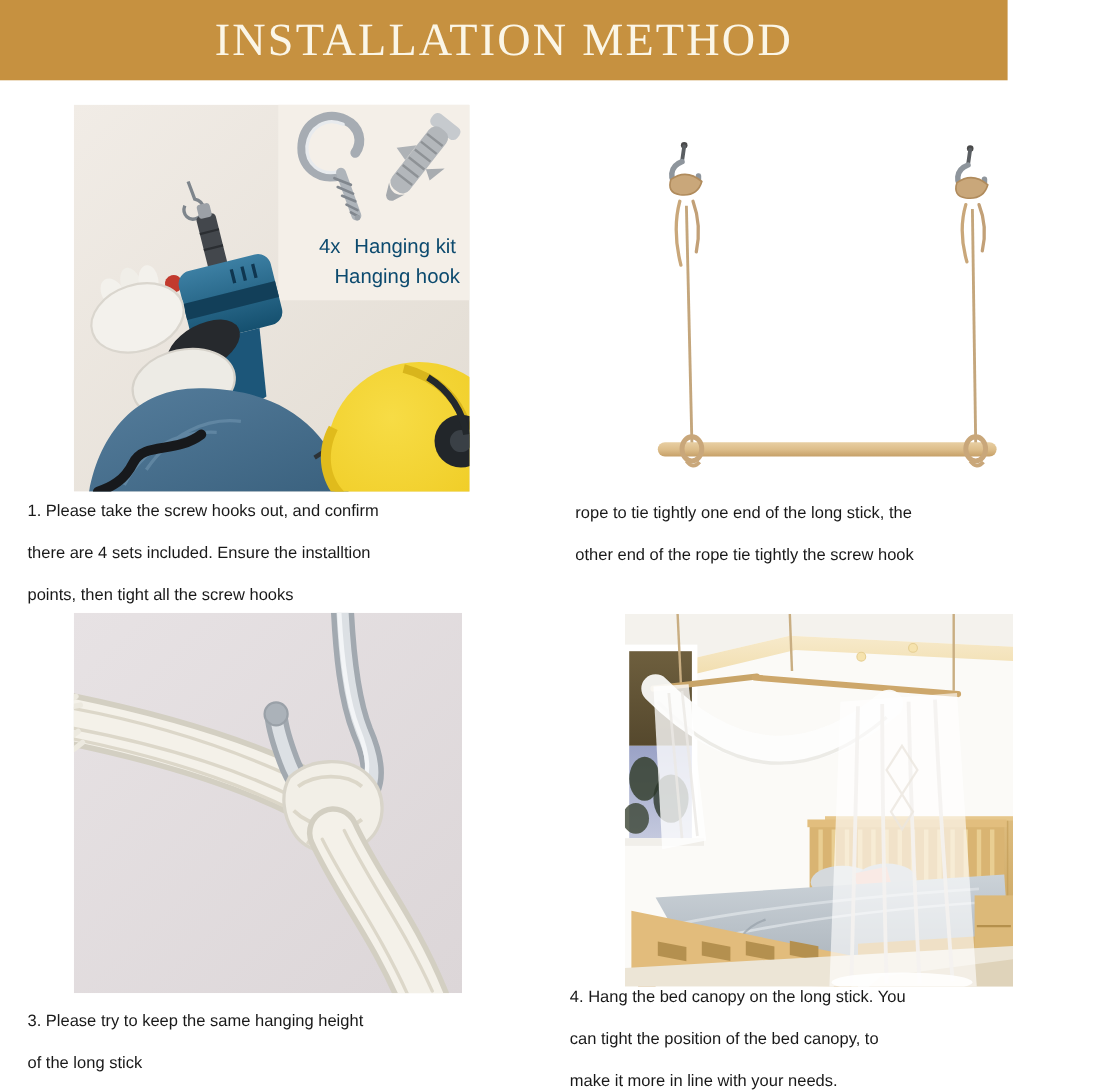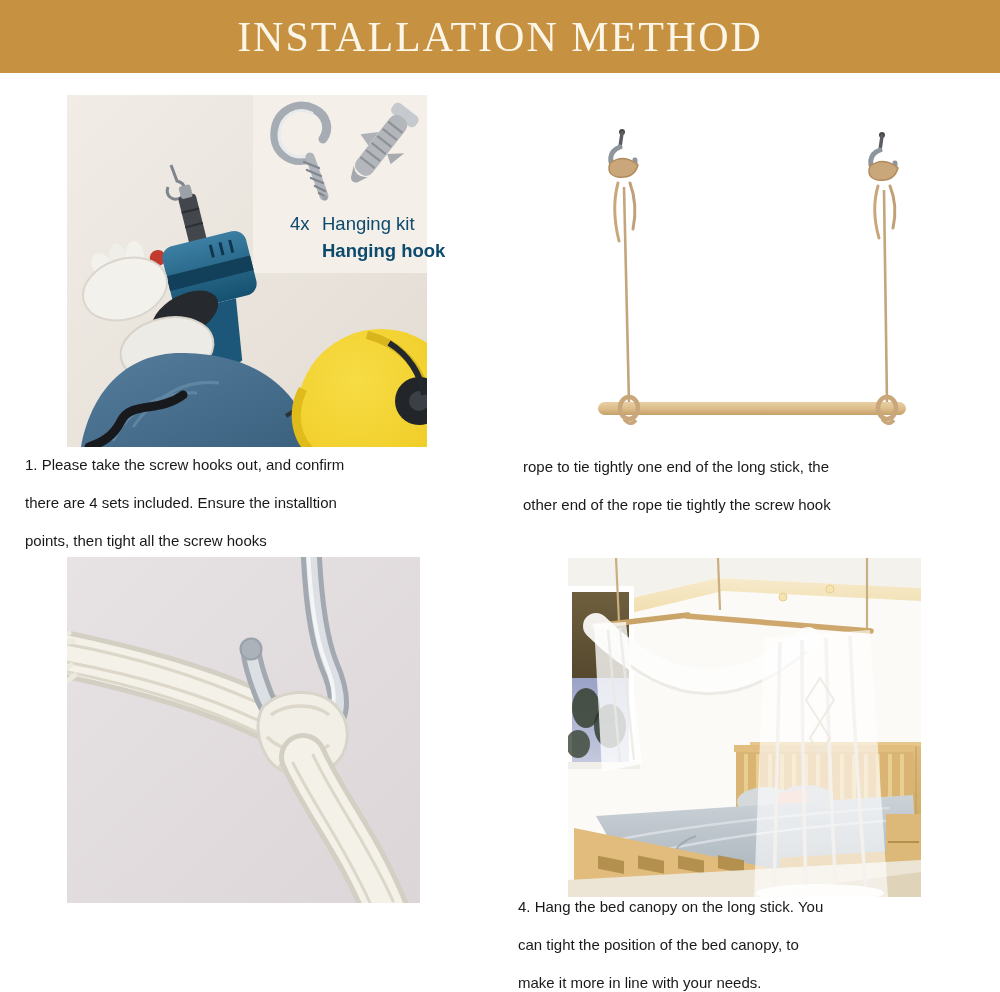--- a/index.html
+++ b/index.html
@@ -3,39 +3,39 @@
 <meta charset="utf-8">
 <style>
   html,body { margin:0; padding:0; background:#ffffff; }
   #canvas {
     position:relative; width:1000px; height:992px; margin:0 auto;
     background:#ffffff; overflow:hidden;
     font-family:"Liberation Sans", sans-serif;
   }
   
   .banner {
-    position:absolute; left:0; top:0; width:1000px; height:73px;
+    position:absolute; left:0; top:0; width:916px; height:73px;
     background:#C69140; display:flex; align-items:center; justify-content:center;
   }
   .banner h1 {
     margin:0; font-family:"Liberation Serif", serif; font-weight:normal;
     font-size:42px; letter-spacing:2px; color:#FBF6E7;
   }
   
   .fig { position:absolute; overflow:hidden; }
   .fig svg { display:block; width:100%; height:100%; }
   #fig-drill   { left:67px;  top:95px;  width:360px; height:352px; }
   #fig-stick   { left:560px; top:95px;  width:440px; height:360px; }
   #fig-knot    { left:67px;  top:557px; width:353px; height:346px; }
   #fig-bedroom { left:568px; top:558px; width:353px; height:339px; }
   
   .kit-label { position:absolute; color:#0c4a6e; font-size:18.5px; }
   #kit-qty   { left:290px; top:213px; }
   #kit-name  { left:322px; top:213px; }
-  #kit-hook  { left:322px; top:240px;font-weight:bold; }
+  #kit-hook  { left:304px; top:240px; }
   
   .caption { position:absolute; color:#191919; font-size:15px; }
   .caption-line { line-height:38px; white-space:nowrap; }
   #caption-1 { left:25px;  top:446px; }
   #caption-2 { left:523px; top:448px; }
   #caption-3 { left:25px;  top:910px; }
   #caption-4 { left:518px; top:888px; }
 </style>
 </head>
 <body>
@@ -325,20 +325,24 @@
     <div class="caption-line">1. Please take the screw hooks out, and confirm</div>
     <div class="caption-line">there are 4 sets included. Ensure the installtion</div>
     <div class="caption-line">points, then tight all the screw hooks</div>
   </div>
 
   <div class="caption" id="caption-2">
     <div class="caption-line">rope to tie tightly one end of the long stick, the</div>
     <div class="caption-line">other end of the rope tie tightly the screw hook</div>
   </div>
 
+  <div class="caption" id="caption-3">
+    <div class="caption-line">3. Please try to keep the same hanging height</div>
+    <div class="caption-line">of the long stick</div>
+  </div>
 
   <div class="caption" id="caption-4">
     <div class="caption-line">4. Hang the bed canopy on the long stick. You</div>
     <div class="caption-line">can tight the position of the bed canopy, to</div>
     <div class="caption-line">make it more in line with your needs.</div>
   </div>
 
 </div>
 
 </body></html>

